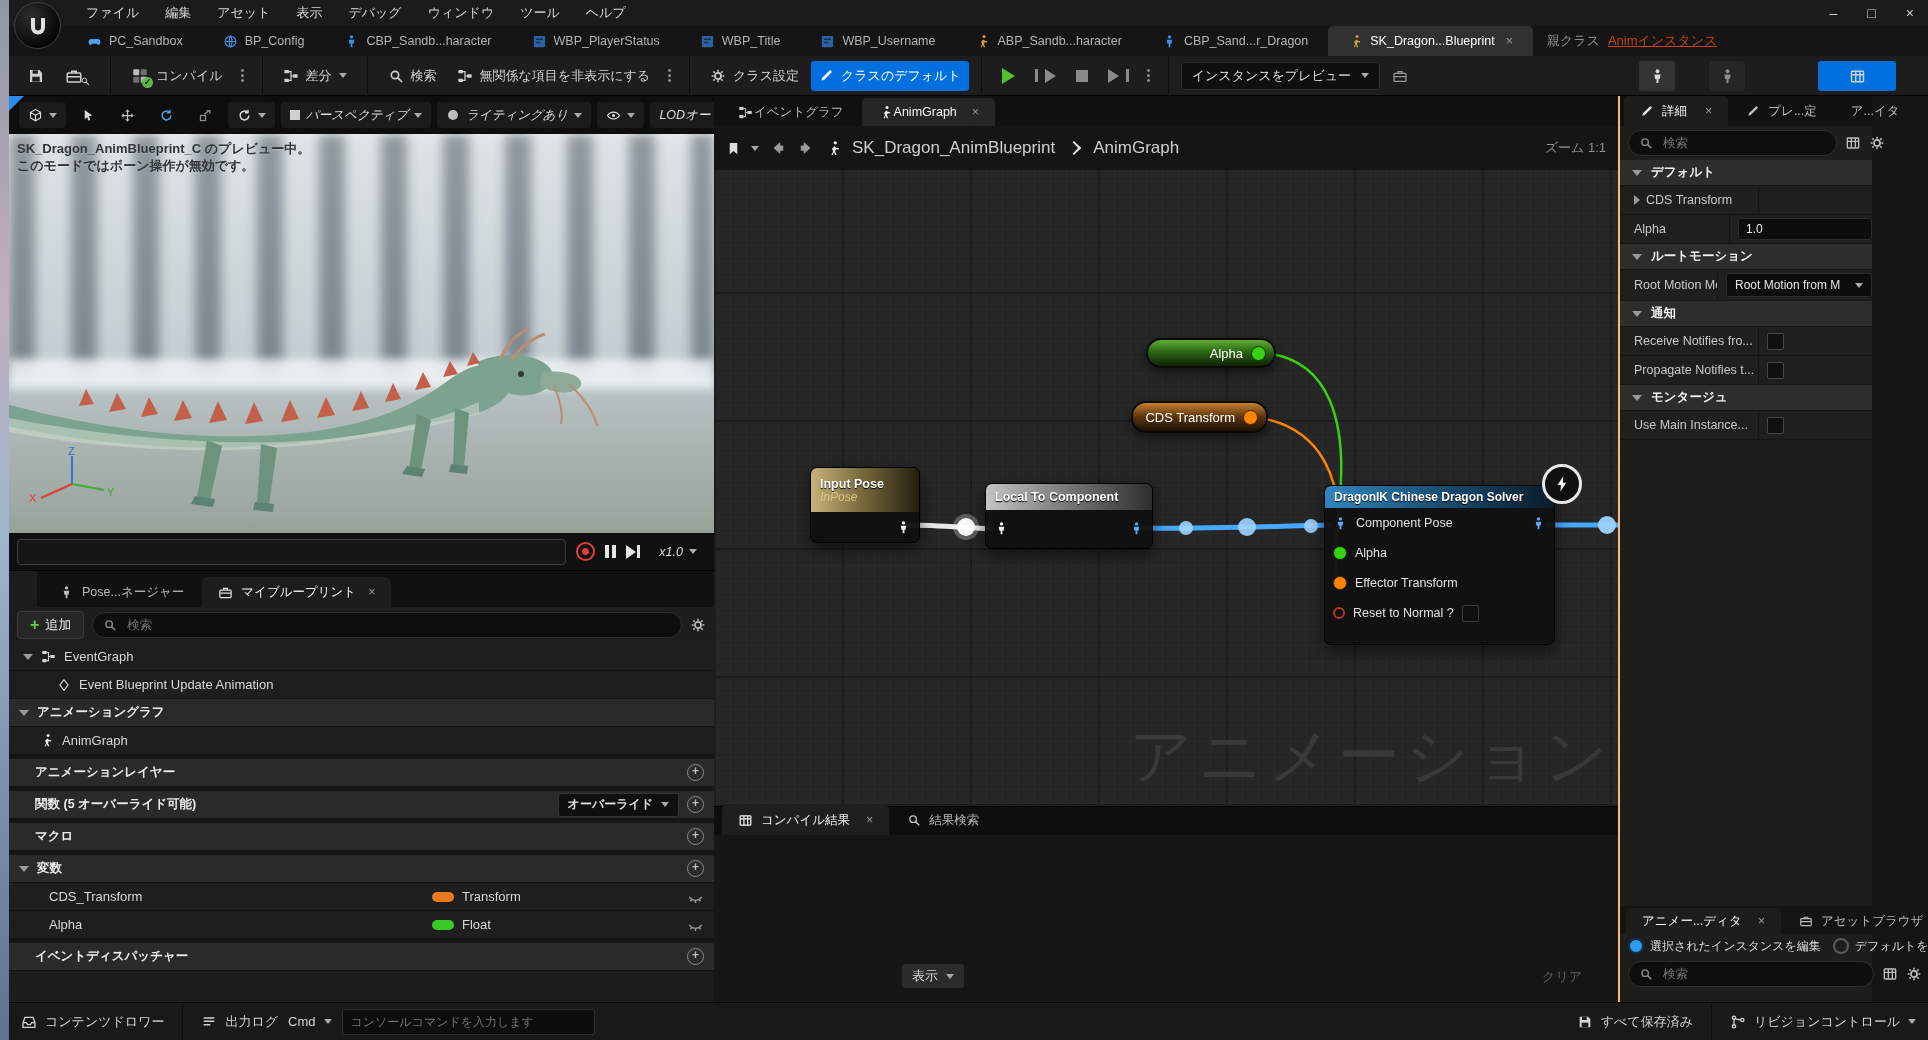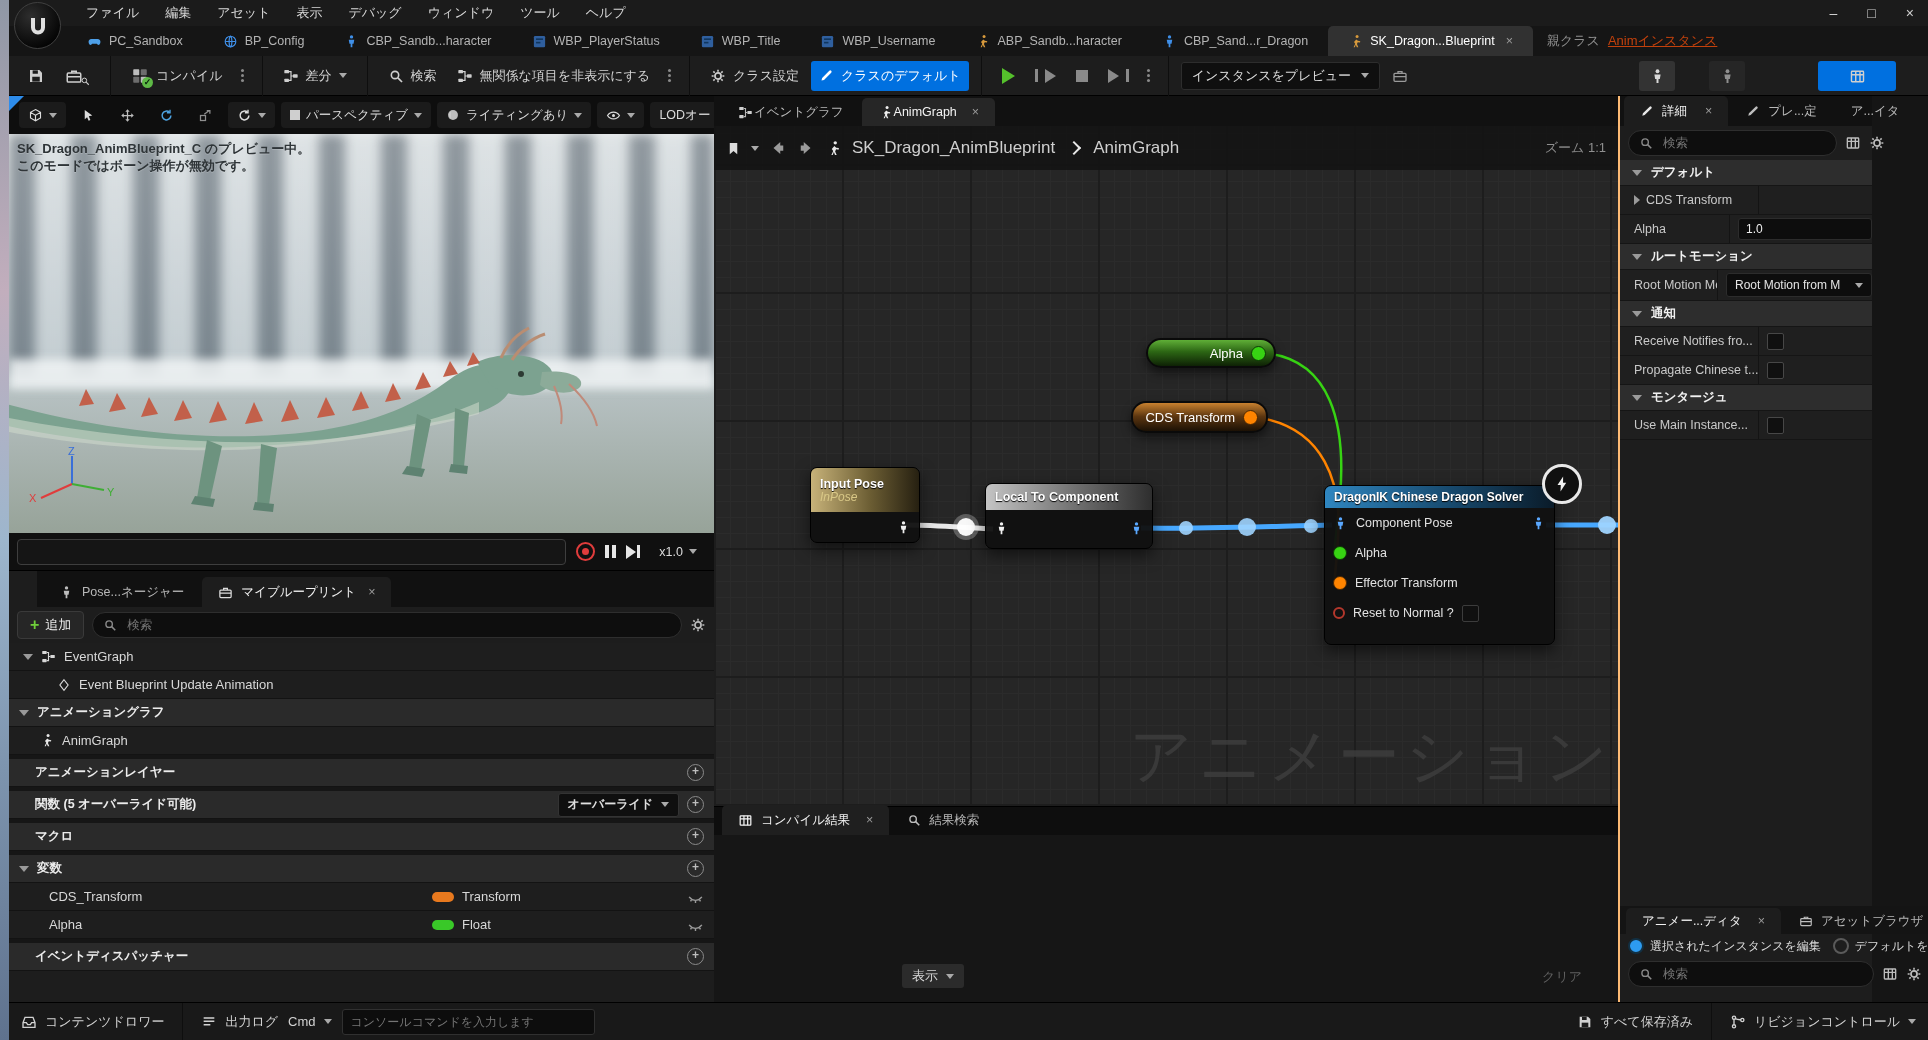--- a/index.html
+++ b/index.html
@@ -41,21 +41,21 @@
   .rt-btn{top:61px;width:36px;height:30px;border-radius:3px;display:flex;align-items:center;justify-content:center;}
   
   .vp{left:0;top:96px;width:705px;height:474px;background:#0e0e0e;overflow:hidden;}
   .vp-view{position:absolute;left:0;top:38px;width:705px;height:399px;overflow:hidden;
      background:linear-gradient(180deg,#eceeee 0%,#d4dadd 28%,#bfc9cd 55%,#aab5b2 78%,#97a399 100%);}
   .bldg{position:absolute;left:0;top:0;width:705px;height:240px;filter:blur(6px);opacity:.8;
      background:repeating-linear-gradient(90deg,rgba(62,76,88,.65) 0 26px,rgba(205,214,218,.55) 26px 62px);}
   .bldg2{position:absolute;left:0;top:225px;width:705px;height:30px;background:rgba(240,243,244,.85);filter:blur(4px);}
   .vp-corner{left:0;top:0;width:0;height:0;border-left:15px solid #2d8ceb;border-bottom:15px solid transparent;z-index:7;}
   .vp-tools{left:0;top:0;width:705px;height:38px;display:flex;align-items:center;gap:6px;padding:0 10px;box-sizing:border-box;z-index:6;}
-  .vbtn{background:rgba(28,28,28,.92);border-radius:4px;height:26px;display:flex;align-items:center;gap:6px;padding:0 9px;color:#dcdcdc;font-size:12.5px;white-space:nowrap;}
+  .vbtn{background:rgba(28,28,28,.92);border-radius:4px;height:26px;display:flex;align-items:center;gap:6px;padding:0 9px;color:#dcdcdc;font-size:12.5px;white-space:nowrap;font-style:italic;}
   .vp-msg{left:8px;top:44px;color:#2f3538;font-weight:bold;font-size:13px;line-height:17px;z-index:5;text-shadow:0 1px 0 rgba(255,255,255,.18);}
   .vp-bottom{left:0;top:437px;width:705px;height:37px;background:#101010;display:flex;align-items:center;gap:10px;padding:0 8px;box-sizing:border-box;z-index:6;}
   .scrub{flex:1;height:24px;border:1px solid #3e3e3e;border-radius:4px;background:#151515;}
   .rec{width:15px;height:15px;border-radius:50%;border:2px solid #e03c3c;display:flex;align-items:center;justify-content:center;}
   .rec i{width:7px;height:7px;border-radius:50%;background:#e03c3c;}
   .pp{display:flex;gap:3px;} .pp i{width:4px;height:13px;background:#e6e6e6;}
   .step{display:flex;align-items:center;gap:1px;} .step b{width:0;height:0;border-top:7px solid transparent;border-bottom:7px solid transparent;border-left:10px solid #e6e6e6;} .step i{width:3px;height:13px;background:#e6e6e6;}
   
   .mybp{left:0;top:570px;width:705px;height:432px;background:#1d1d1d;border-top:1px solid #000;box-sizing:border-box;}
   .ptabs{height:36px;background:#111;display:flex;align-items:flex-end;padding:6px 0 0 6px;gap:2px;box-sizing:border-box;margin-left:28px;}
@@ -900,21 +900,21 @@
       <div class="drow">
         <span class="lab">
             <span>Receive Notifies fro...</span>
           </span>
         <span class="val">
             <span class="cb"></span>
           </span>
       </div>
       <div class="drow">
         <span class="lab">
-            <span>Propagate Chinese t...</span>
+            <span>Propagate Notifies t...</span>
           </span>
         <span class="val">
             <span class="cb"></span>
           </span>
       </div>
       <div class="dsec">
           <span class="tri-d"></span>
           <span>モンタージュ</span>
         </div>
       <div class="drow">

